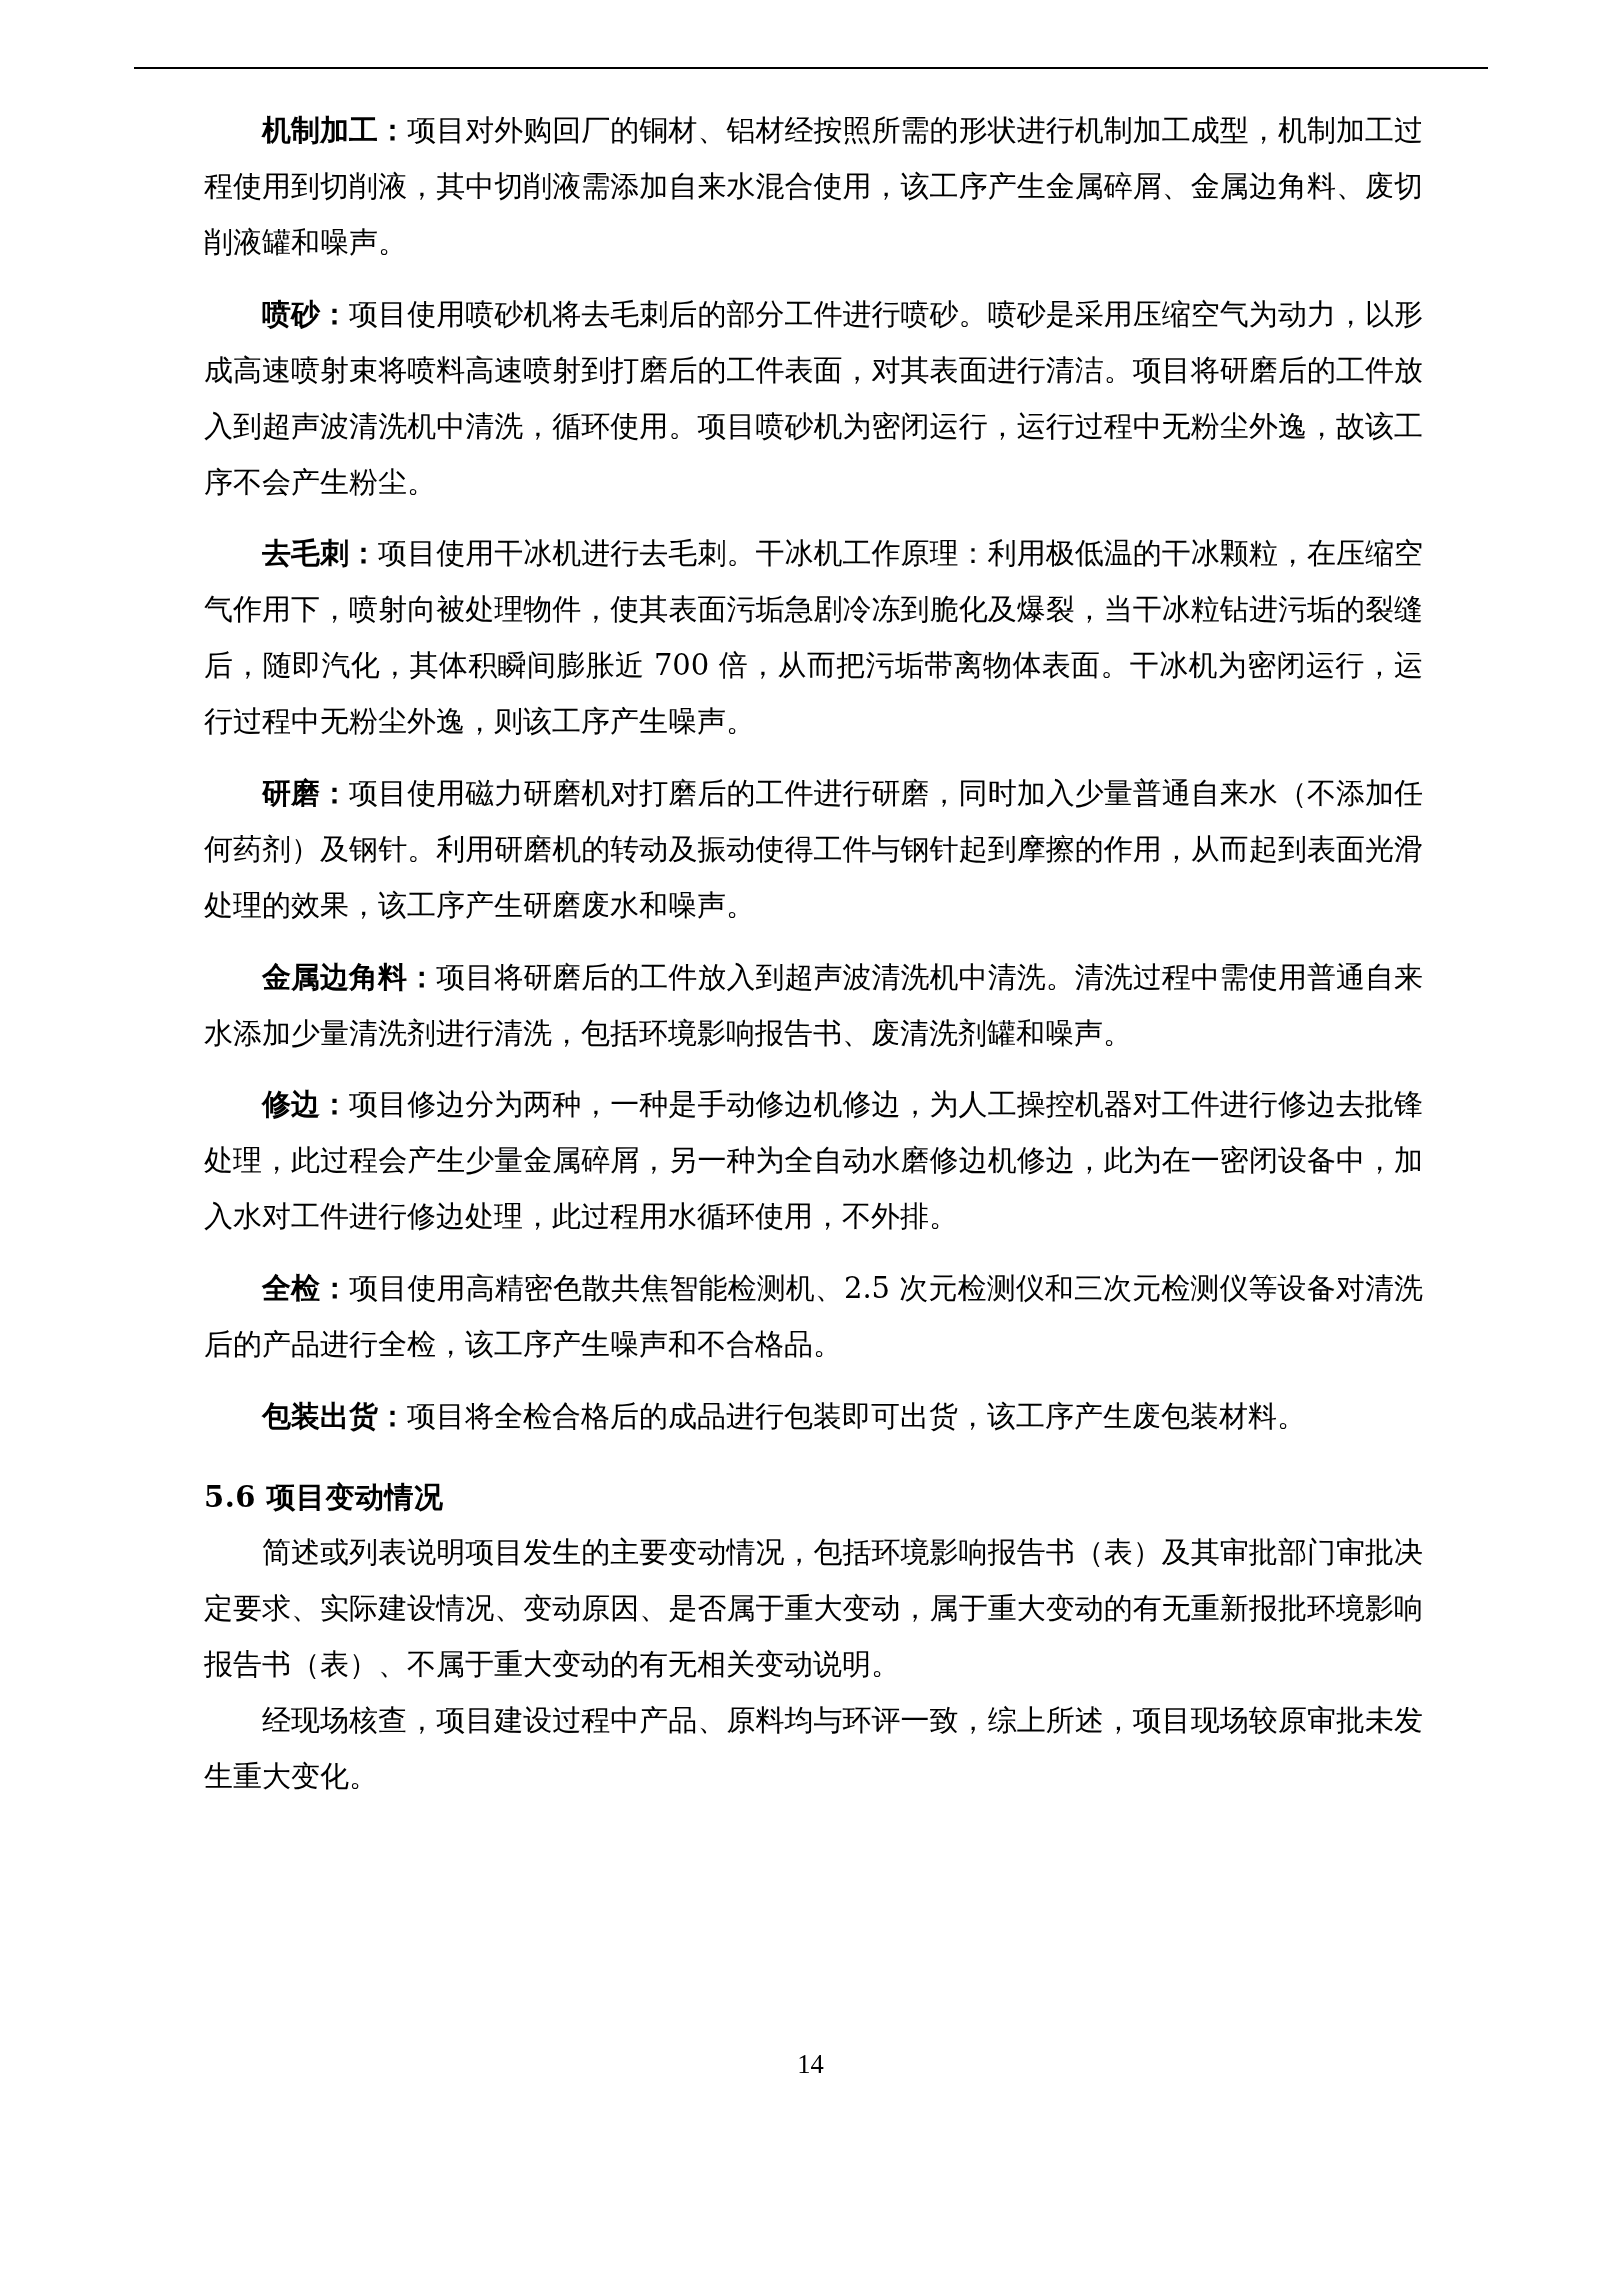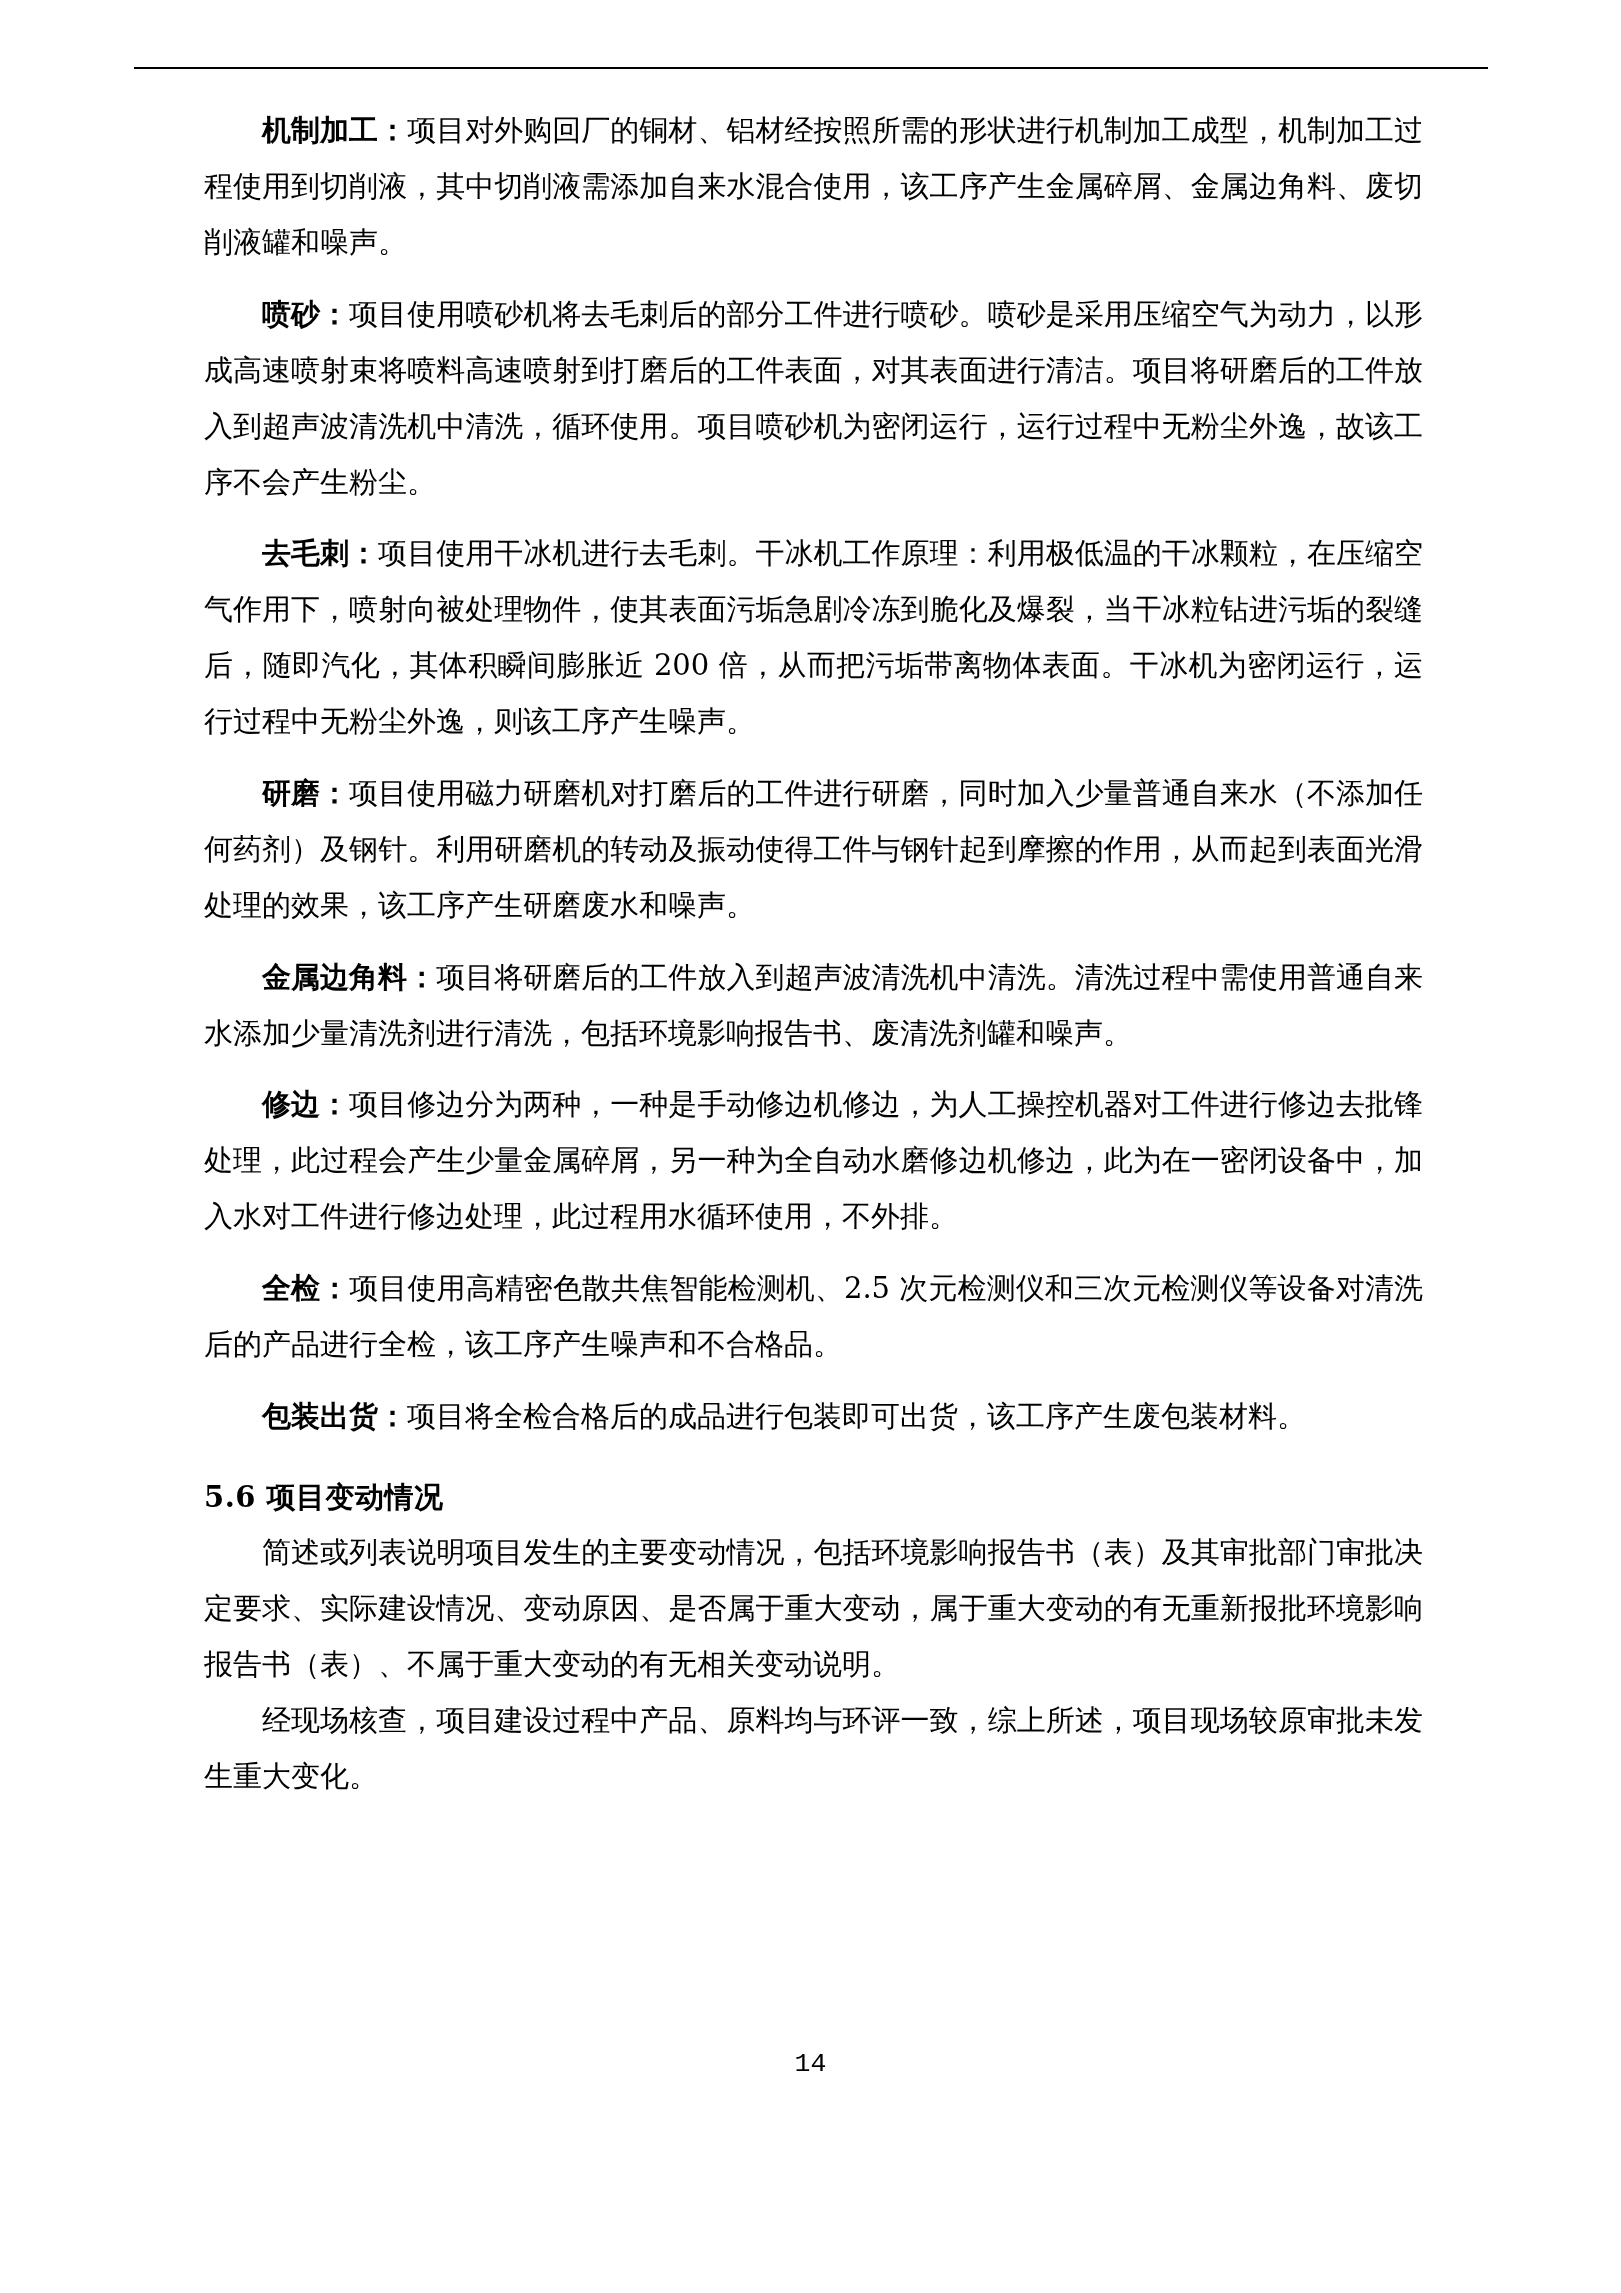--- a/index.html
+++ b/index.html
@@ -72,39 +72,39 @@
   .footer-area {
     position: absolute;
     left: 0;
     top: 2045px;
     width: 1621px;
     text-align: center;
   }
   .page-number {
     font-size: 26.5px;
     line-height: 39px;
-    font-family: Liberation Mono, monospace;
+    font-family: Liberation Serif, serif;
   }
 </style>
 </head>
 <body>
 
 <div class="page">
 
   <div class="header-area">
     <div class="header-rule"></div>
   </div>
 
   <div class="content">
 
     <p class="body-para"><span class="lead">机制加工：</span><span>项目对外购回厂的铜材、铝材经按照所需的形状进行机制加工成型，机制加工过程使用到切削液，其中切削液需添加自来水混合使用，该工序产生金属碎屑、金属边角料、废切削液罐和噪声。</span></p>
 
     <p class="body-para gap"><span class="lead">喷砂：</span><span>项目使用喷砂机将去毛刺后的部分工件进行喷砂。喷砂是采用压缩空气为动力，以形成高速喷射束将喷料高速喷射到打磨后的工件表面，对其表面进行清洁。项目将研磨后的工件放入到超声波清洗机中清洗，循环使用。项目喷砂机为密闭运行，运行过程中无粉尘外逸，故该工序不会产生粉尘。</span></p>
 
-    <p class="body-para gap"><span class="lead">去毛刺：</span><span>项目使用干冰机进行去毛刺。干冰机工作原理：利用极低温的干冰颗粒，在压缩空气作用下，喷射向被处理物件，使其表面污垢急剧冷冻到脆化及爆裂，当干冰粒钻进污垢的裂缝后，随即汽化，其体积瞬间膨胀近 200 倍，从而把污垢带离物体表面。干冰机为密闭运行，运行过程中无粉尘外逸，则该工序产生噪声。</span></p>
+    <p class="body-para gap"><span class="lead">去毛刺：</span><span>项目使用干冰机进行去毛刺。干冰机工作原理：利用极低温的干冰颗粒，在压缩空气作用下，喷射向被处理物件，使其表面污垢急剧冷冻到脆化及爆裂，当干冰粒钻进污垢的裂缝后，随即汽化，其体积瞬间膨胀近 700 倍，从而把污垢带离物体表面。干冰机为密闭运行，运行过程中无粉尘外逸，则该工序产生噪声。</span></p>
 
     <p class="body-para gap"><span class="lead">研磨：</span><span>项目使用磁力研磨机对打磨后的工件进行研磨，同时加入少量普通自来水（不添加任何药剂）及钢针。利用研磨机的转动及振动使得工件与钢针起到摩擦的作用，从而起到表面光滑处理的效果，该工序产生研磨废水和噪声。</span></p>
 
     <p class="body-para gap"><span class="lead">金属边角料：</span><span>项目将研磨后的工件放入到超声波清洗机中清洗。清洗过程中需使用普通自来水添加少量清洗剂进行清洗，包括环境影响报告书、废清洗剂罐和噪声。</span></p>
 
     <p class="body-para gap"><span class="lead">修边：</span><span>项目修边分为两种，一种是手动修边机修边，为人工操控机器对工件进行修边去批锋处理，此过程会产生少量金属碎屑，另一种为全自动水磨修边机修边，此为在一密闭设备中，加入水对工件进行修边处理，此过程用水循环使用，不外排。</span></p>
 
     <p class="body-para gap"><span class="lead">全检：</span><span>项目使用高精密色散共焦智能检测机、2.5 次元检测仪和三次元检测仪等设备对清洗后的产品进行全检，该工序产生噪声和不合格品。</span></p>
 
     <p class="body-para gap"><span class="lead">包装出货：</span><span>项目将全检合格后的成品进行包装即可出货，该工序产生废包装材料。</span></p>

